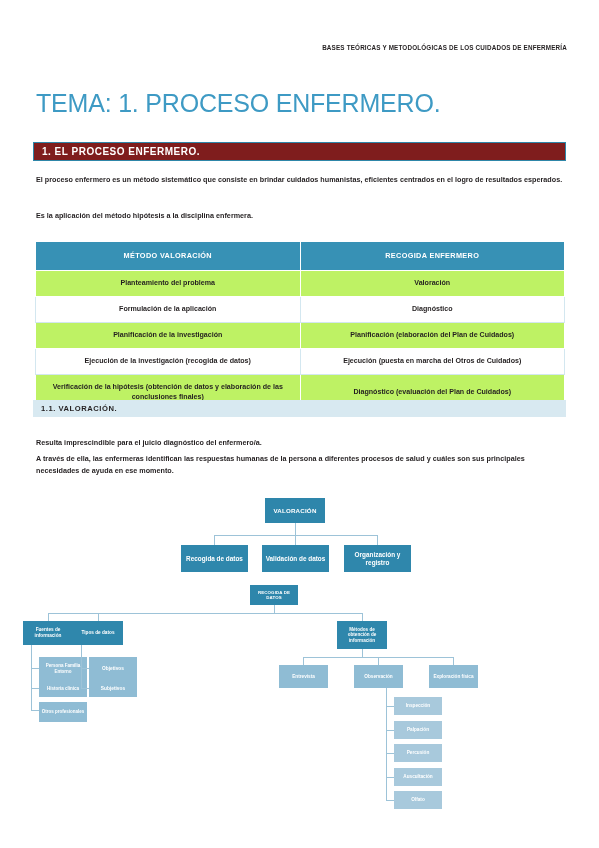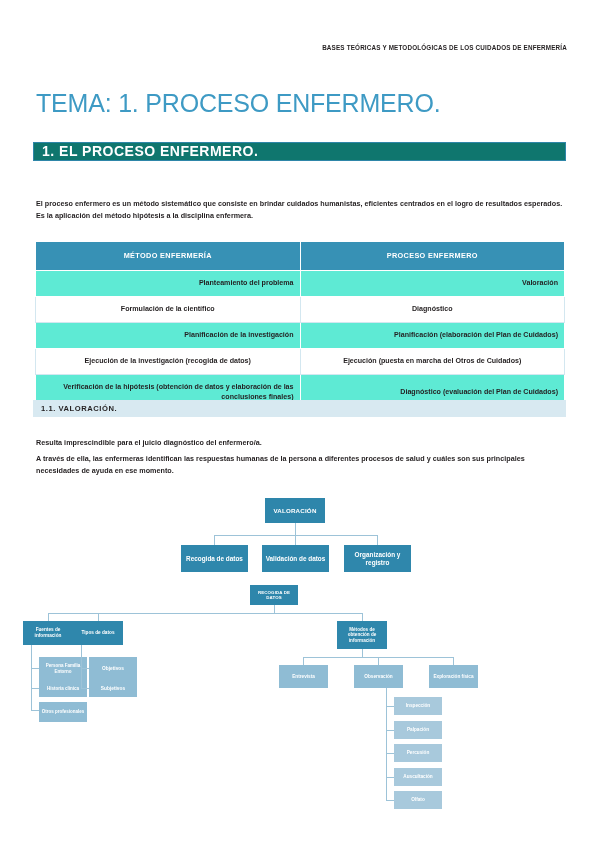--- a/index.html
+++ b/index.html
@@ -46,24 +46,24 @@
   
   .section-bar {
     position: absolute;
     left: 33px;
     width: 533px;
     box-sizing: border-box;
   }
   .section-bar.dark {
     top: 142px;
     height: 19px;
-    background: #0f766e;
+    background: #7f1d1d;
     border: 1px solid #2e86a8;
     color: #ffffff;
-    font-size: 14px;
+    font-size: 10px;
     font-weight: 700;
     letter-spacing: 0.5px;
     padding-left: 8px;
     line-height: 17px;
   }
   .section-bar.light {
     top: 400px;
     height: 17px;
     background: #d8e9f1;
     color: #231f20;
@@ -78,21 +78,21 @@
   .para {
     position: absolute;
     left: 36px;
     width: 528px;
     font-size: 7.2px;
     font-weight: 700;
     line-height: 1.62;
     color: #231f20;
     letter-spacing: 0.02px;
   }
-  #para-1 { top: 174px; margin-top: 24px; }
+  #para-1 { top: 174px; }
   #para-2 { top: 210px; }
   #para-3 { top: 428px; margin-top: 9px; }
   #para-4 { top: 453px; }
 
   
   .tbl {
     position: absolute;
     top: 241px;
     left: 35px;
     width: 530px;
@@ -110,21 +110,21 @@
     line-height: 1.45;
   }
   .tbl thead th {
     background: #3791b5;
     color: #ffffff;
     font-size: 7.3px;
     letter-spacing: 0.35px;
     height: 22px;
     padding: 3px 6px;
   }
-  .tbl tbody tr.shade td { background: #5eead4; text-align: right; }
+  .tbl tbody tr.shade td { background: #bef264; }
   .tbl tbody tr.plain td { background: #ffffff; border-color: #d3e7f0; }
   .tbl tbody td { height: 17px; }
   .tbl tbody tr.tall td { height: 26px; }
 
   
   #orgchart {
     position: absolute;
     top: 490px;
     left: 0px;
     width: 599px;
@@ -161,31 +161,31 @@
 <div class="doc-title">TEMA: 1. PROCESO ENFERMERO.</div>
 
 <div class="section-bar dark">1. EL PROCESO ENFERMERO.</div>
 
 <div class="para" id="para-1">El proceso enfermero es un método sistemático que consiste en brindar cuidados humanistas, eficientes centrados en el logro de resultados esperados.</div>
 <div class="para" id="para-2">Es la aplicación del método hipótesis a la disciplina enfermera.</div>
 
 <table class="tbl">
   <thead>
     <tr>
-      <th>MÉTODO ENFERMERÍA</th>
-      <th>PROCESO ENFERMERO</th>
+      <th>MÉTODO VALORACIÓN</th>
+      <th>RECOGIDA ENFERMERO</th>
     </tr>
   </thead>
   <tbody>
     <tr class="shade">
       <td>Planteamiento del problema</td>
       <td>Valoración</td>
     </tr>
     <tr class="plain">
-      <td>Formulación de la científico</td>
+      <td>Formulación de la aplicación</td>
       <td>Diagnóstico</td>
     </tr>
     <tr class="shade">
       <td>Planificación de la investigación</td>
       <td>Planificación (elaboración del Plan de Cuidados)</td>
     </tr>
     <tr class="plain">
       <td>Ejecución de la investigación (recogida de datos)</td>
       <td>Ejecución (puesta en marcha del Otros de Cuidados)</td>
     </tr>

